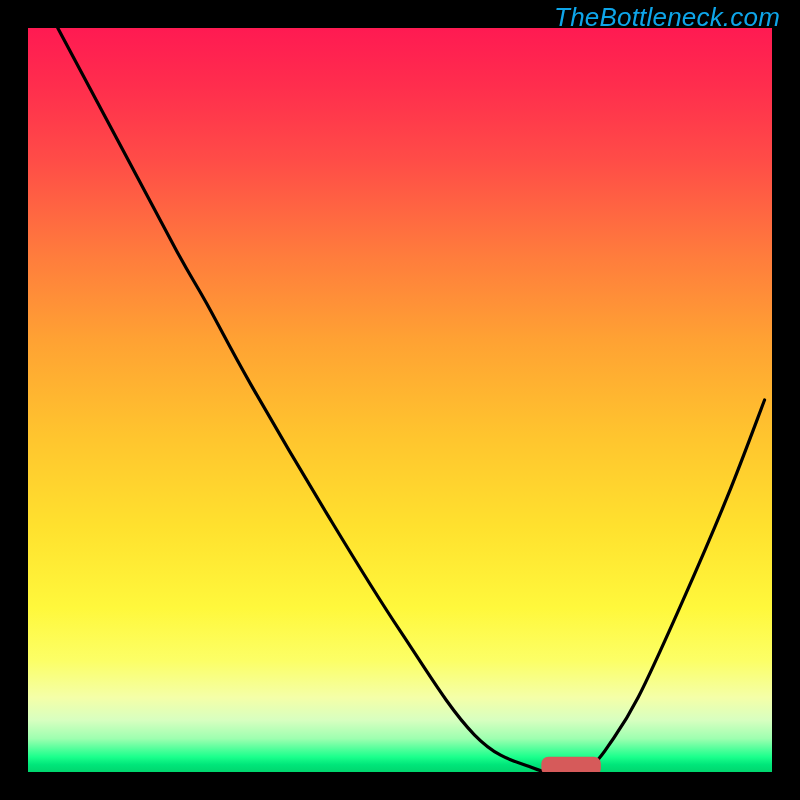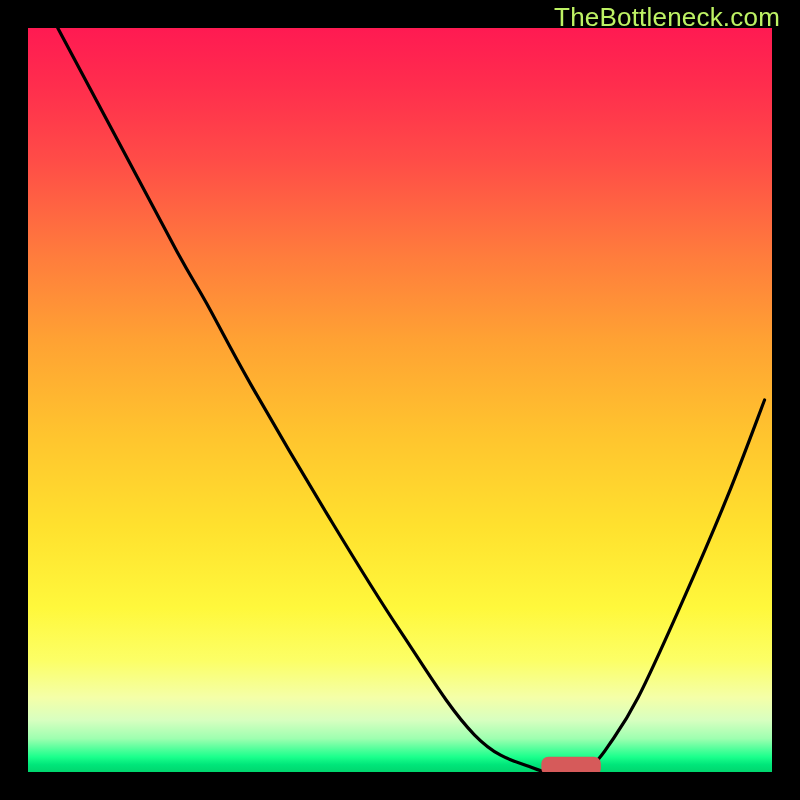--- a/index.html
+++ b/index.html
@@ -50,25 +50,26 @@
   .overlay-svg {
     position: absolute;
     inset: 0;
     width: 100%;
     height: 100%;
   }
   .watermark {
     position: absolute;
     top: 2px;
     right: 20px;
-    color: #bef264;
+    color: #0ea5e9;
     font-size: 26px;
     font-weight: 500;
     letter-spacing: 0.2px;
     user-select: none;
+    font-style: italic;
   }
   .marker {
     fill: #d65a5a;
     stroke: none;
   }
   .curve {
     fill: none;
     stroke: #000;
     stroke-width: 3.2;
     stroke-linecap: round;

